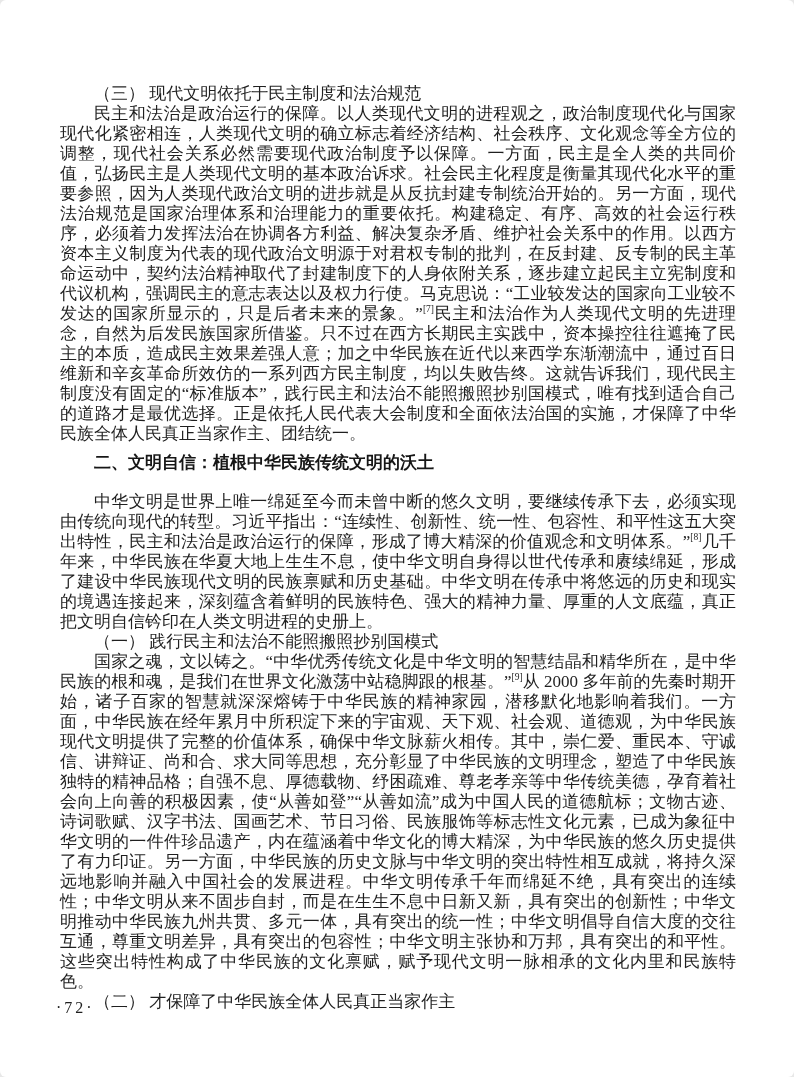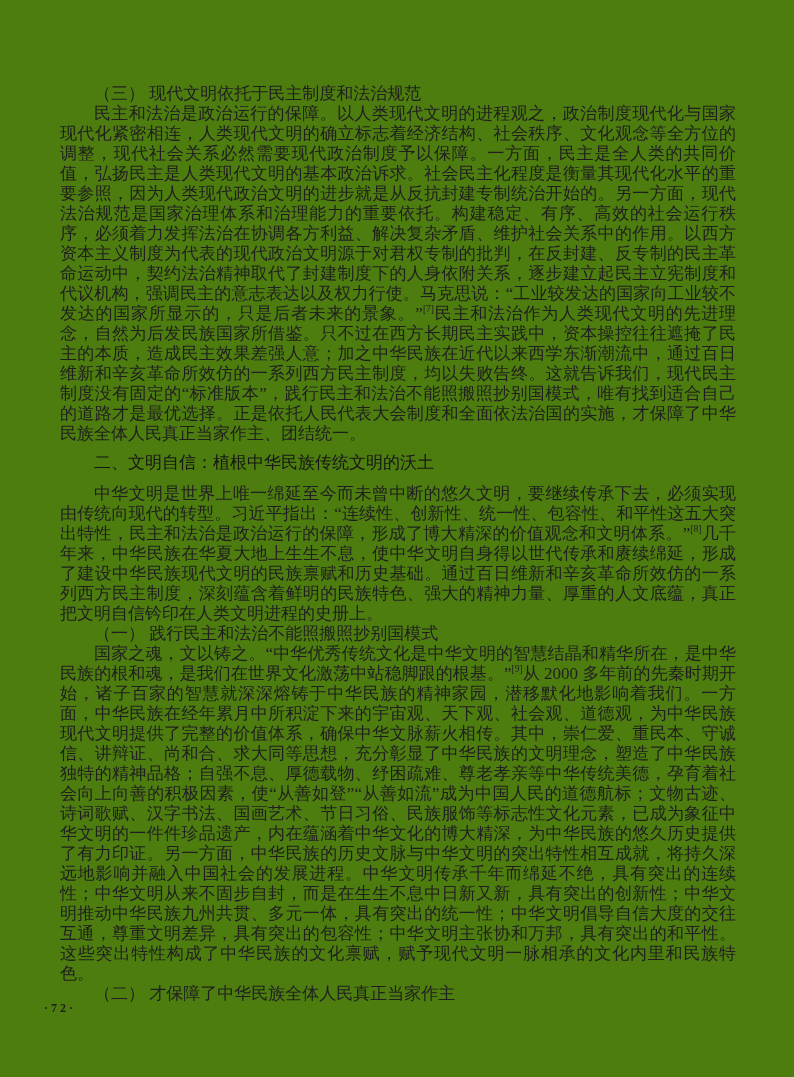--- a/index.html
+++ b/index.html
@@ -4,81 +4,81 @@
 <style>
   html, body {
     margin: 0;
     padding: 0;
     background: #e8e8e8;
   }
   .page {
     position: relative;
     width: 794px;
     height: 1077px;
-    background: #4d7c0f;
+    background: #ffffff;
     overflow: hidden;
     font-family: "Liberation Serif", "DejaVu Serif", serif;
     color: #1f1f1f;
+    border-radius: 6px;
   }
   .content {
     position: absolute;
     left: 60px;
     top: 84px;
     width: 676px;
     font-size: 17px;
     line-height: 20px;
     text-align: justify;
   }
   .content p,
   .content .sub-heading {
     margin: 0;
     padding: 0;
     text-indent: 2em;
   }
   .section-heading {
-    margin: 9px 0 11px 0;
+    margin: 9px 0 19px 0;
     padding: 0;
     text-indent: 2em;
     font-size: 17px;
     line-height: 20px;
-    font-weight: 400;
+    font-weight: 700;
     font-family: "Liberation Sans", "DejaVu Sans", sans-serif;
     color: #161616;
   }
   sup.ref {
     font-size: 9.5px;
     line-height: 0;
     vertical-align: super;
     letter-spacing: 0;
   }
   .page-number {
     position: absolute;
-    left: 44px;
+    left: 56px;
     top: 998px;
-    font-size: 12px;
+    font-size: 16px;
     line-height: 20px;
     letter-spacing: 3px;
     color: #1f1f1f;
-    font-weight: bold;
   }
 </style>
 </head>
 <body>
 
 <div class="page">
 
   <div class="content">
 
     <div class="sub-heading">（三） 现代文明依托于民主制度和法治规范</div>
 
     <p><span>民主和法治是政治运行的保障。以人类现代文明的进程观之，政治制度现代化与国家现代化紧密相连，人类现代文明的确立标志着经济结构、社会秩序、文化观念等全方位的调整，现代社会关系必然需要现代政治制度予以保障。一方面，民主是全人类的共同价值，弘扬民主是人类现代文明的基本政治诉求。社会民主化程度是衡量其现代化水平的重要参照，因为人类现代政治文明的进步就是从反抗封建专制统治开始的。另一方面，现代法治规范是国家治理体系和治理能力的重要依托。构建稳定、有序、高效的社会运行秩序，必须着力发挥法治在协调各方利益、解决复杂矛盾、维护社会关系中的作用。以西方资本主义制度为代表的现代政治文明源于对君权专制的批判，在反封建、反专制的民主革命运动中，契约法治精神取代了封建制度下的人身依附关系，逐步建立起民主立宪制度和代议机构，强调民主的意志表达以及权力行使。马克思说：“工业较发达的国家向工业较不发达的国家所显示的，只是后者未来的景象。”</span><sup class="ref">[7]</sup><span>民主和法治作为人类现代文明的先进理念，自然为后发民族国家所借鉴。只不过在西方长期民主实践中，资本操控往往遮掩了民主的本质，造成民主效果差强人意；加之中华民族在近代以来西学东渐潮流中，通过百日维新和辛亥革命所效仿的一系列西方民主制度，均以失败告终。这就告诉我们，现代民主制度没有固定的“标准版本”，践行民主和法治不能照搬照抄别国模式，唯有找到适合自己的道路才是最优选择。正是依托人民代表大会制度和全面依法治国的实施，才保障了中华民族全体人民真正当家作主、团结统一。</span></p>
 
     <div class="section-heading">二、文明自信：植根中华民族传统文明的沃土</div>
 
-    <p><span>中华文明是世界上唯一绵延至今而未曾中断的悠久文明，要继续传承下去，必须实现由传统向现代的转型。习近平指出：“连续性、创新性、统一性、包容性、和平性这五大突出特性，民主和法治是政治运行的保障，形成了博大精深的价值观念和文明体系。”</span><sup class="ref">[8]</sup><span>几千年来，中华民族在华夏大地上生生不息，使中华文明自身得以世代传承和赓续绵延，形成了建设中华民族现代文明的民族禀赋和历史基础。通过百日维新和辛亥革命所效仿的一系列西方民主制度，深刻蕴含着鲜明的民族特色、强大的精神力量、厚重的人文底蕴，真正把文明自信钤印在人类文明进程的史册上。</span></p>
+    <p><span>中华文明是世界上唯一绵延至今而未曾中断的悠久文明，要继续传承下去，必须实现由传统向现代的转型。习近平指出：“连续性、创新性、统一性、包容性、和平性这五大突出特性，民主和法治是政治运行的保障，形成了博大精深的价值观念和文明体系。”</span><sup class="ref">[8]</sup><span>几千年来，中华民族在华夏大地上生生不息，使中华文明自身得以世代传承和赓续绵延，形成了建设中华民族现代文明的民族禀赋和历史基础。中华文明在传承中将悠远的历史和现实的境遇连接起来，深刻蕴含着鲜明的民族特色、强大的精神力量、厚重的人文底蕴，真正把文明自信钤印在人类文明进程的史册上。</span></p>
 
     <div class="sub-heading">（一） 践行民主和法治不能照搬照抄别国模式</div>
 
     <p><span>国家之魂，文以铸之。“中华优秀传统文化是中华文明的智慧结晶和精华所在，是中华民族的根和魂，是我们在世界文化激荡中站稳脚跟的根基。”</span><sup class="ref">[9]</sup><span>从 2000 多年前的先秦时期开始，诸子百家的智慧就深深熔铸于中华民族的精神家园，潜移默化地影响着我们。一方面，中华民族在经年累月中所积淀下来的宇宙观、天下观、社会观、道德观，为中华民族现代文明提供了完整的价值体系，确保中华文脉薪火相传。其中，崇仁爱、重民本、守诚信、讲辩证、尚和合、求大同等思想，充分彰显了中华民族的文明理念，塑造了中华民族独特的精神品格；自强不息、厚德载物、纾困疏难、尊老孝亲等中华传统美德，孕育着社会向上向善的积极因素，使“从善如登”“从善如流”成为中国人民的道德航标；文物古迹、诗词歌赋、汉字书法、国画艺术、节日习俗、民族服饰等标志性文化元素，已成为象征中华文明的一件件珍品遗产，内在蕴涵着中华文化的博大精深，为中华民族的悠久历史提供了有力印证。另一方面，中华民族的历史文脉与中华文明的突出特性相互成就，将持久深远地影响并融入中国社会的发展进程。中华文明传承千年而绵延不绝，具有突出的连续性；中华文明从来不固步自封，而是在生生不息中日新又新，具有突出的创新性；中华文明推动中华民族九州共贯、多元一体，具有突出的统一性；中华文明倡导自信大度的交往互通，尊重文明差异，具有突出的包容性；中华文明主张协和万邦，具有突出的和平性。这些突出特性构成了中华民族的文化禀赋，赋予现代文明一脉相承的文化内里和民族特色。</span></p>
 
     <div class="sub-heading">（二） 才保障了中华民族全体人民真正当家作主</div>
 
   </div>
 
   <div class="page-number">·72·</div>

